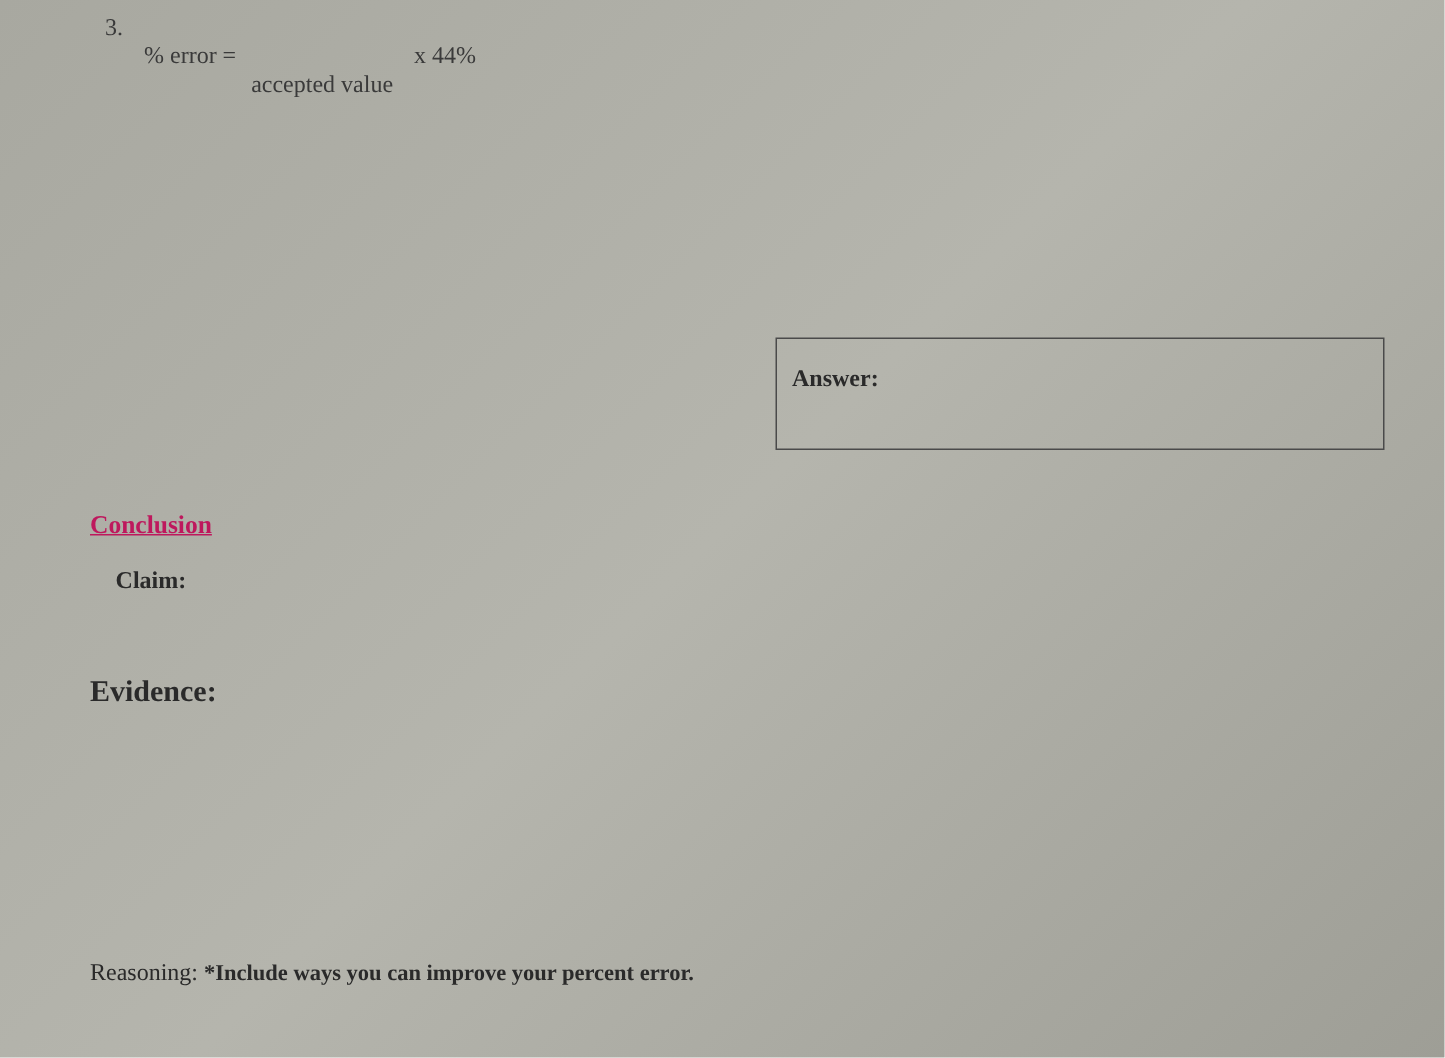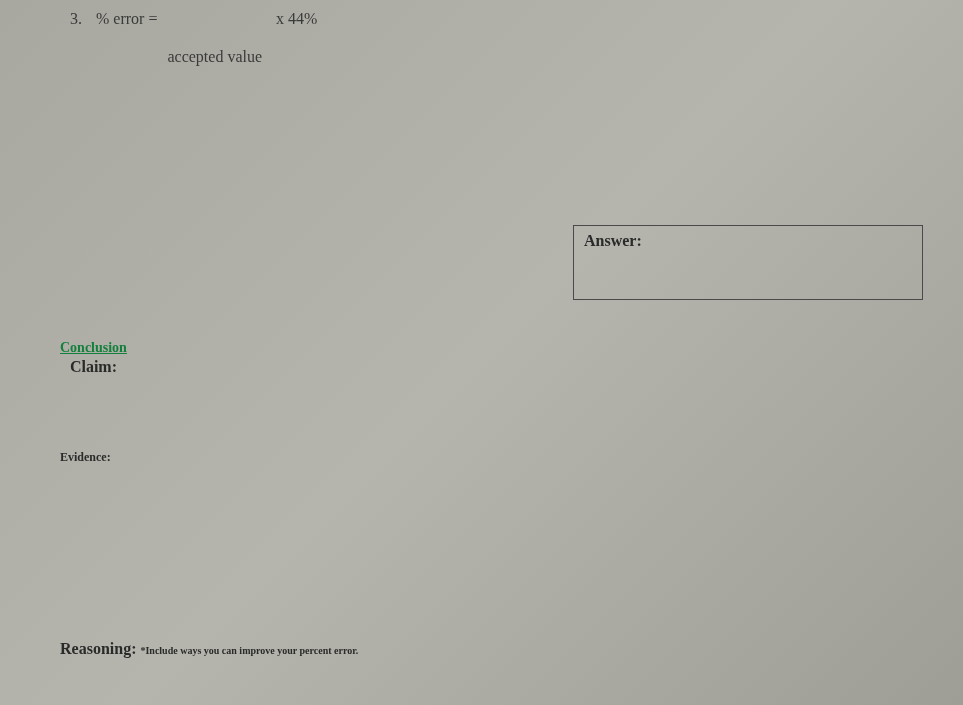--- a/index.html
+++ b/index.html
@@ -22,21 +22,21 @@
       align-items: flex-start;
       gap: 8px;
     }
     .question-number {
       font-size: 16px;
       color: #3a3a3a;
       min-width: 18px;
     }
     .formula-block {
       display: flex;
-      align-items: flex-start;
+      align-items: center;
       gap: 6px;
       font-size: 16px;
       color: #3a3a3a;
     }
     .formula-label {
       white-space: nowrap;
     }
     .fraction {
       display: inline-flex;
       flex-direction: column;
@@ -53,70 +53,70 @@
       margin-top: 38px;
     }
     .times {
       white-space: nowrap;
       margin-left: 4px;
     }
     .answer-box {
       position: absolute;
       right: 40px;
       top: 225px;
-      width: 350px;
+      width: 406px;
       height: 75px;
       border: 1.5px solid #4a4a4a;
-      padding: 6px 10px;
+      padding: 18px 10px;
     }
     .answer-label {
       font-size: 16px;
       color: #2a2a2a;
       font-weight: bold;
     }
     .conclusion-section {
       position: absolute;
       left: 60px;
       top: 340px;
     }
     .conclusion-heading {
-      font-size: 14px;
+      font-size: 17px;
       font-weight: bold;
       text-decoration: underline;
-      color: #15803d;
-      margin-bottom: 2px;
+      color: #be185d;
+      margin-bottom: 19px;
     }
     .claim-label {
       font-size: 16px;
       font-weight: bold;
       color: #2a2a2a;
       text-align: center;
     }
     .evidence-section {
       position: absolute;
       left: 60px;
       top: 450px;
     }
     .evidence-label {
-      font-size: 12px;
+      font-size: 20px;
       font-weight: bold;
       color: #2a2a2a;
     }
     .reasoning-section {
       position: absolute;
       left: 60px;
       top: 640px;
     }
     .reasoning-label {
       font-size: 16px;
-      font-weight: bold;
+      font-weight: normal;
       color: #2a2a2a;
     }
     .reasoning-note {
-      font-size: 10px;
+      font-size: 15px;
       font-weight: bold;
       color: #2a2a2a;
       display: inline;
     }
   </style>
 </head>
 <body>
 
 <div class="question-row">
   <div class="question-number">3.</div>

